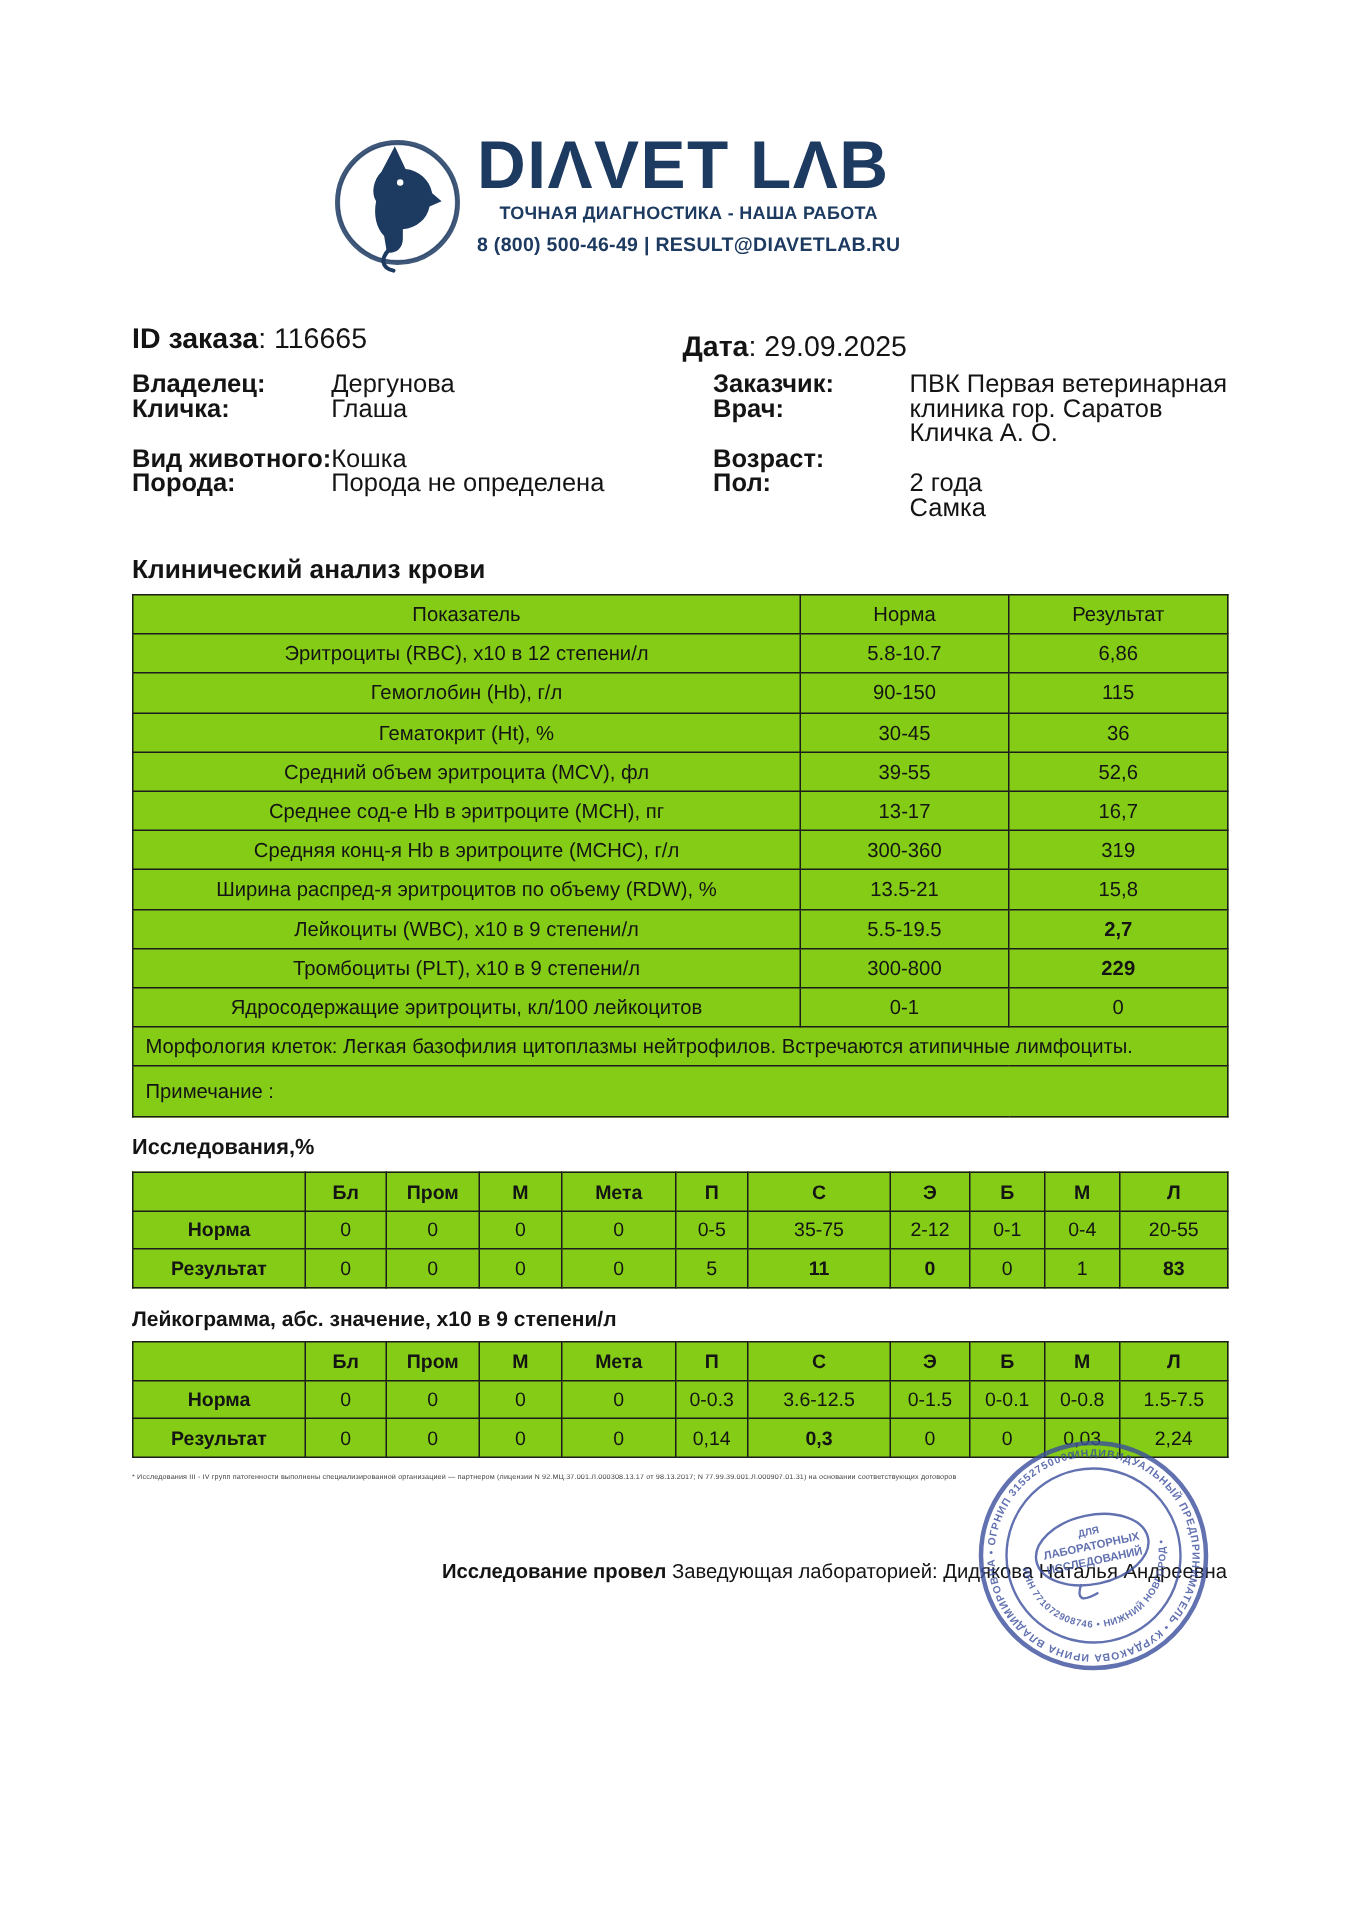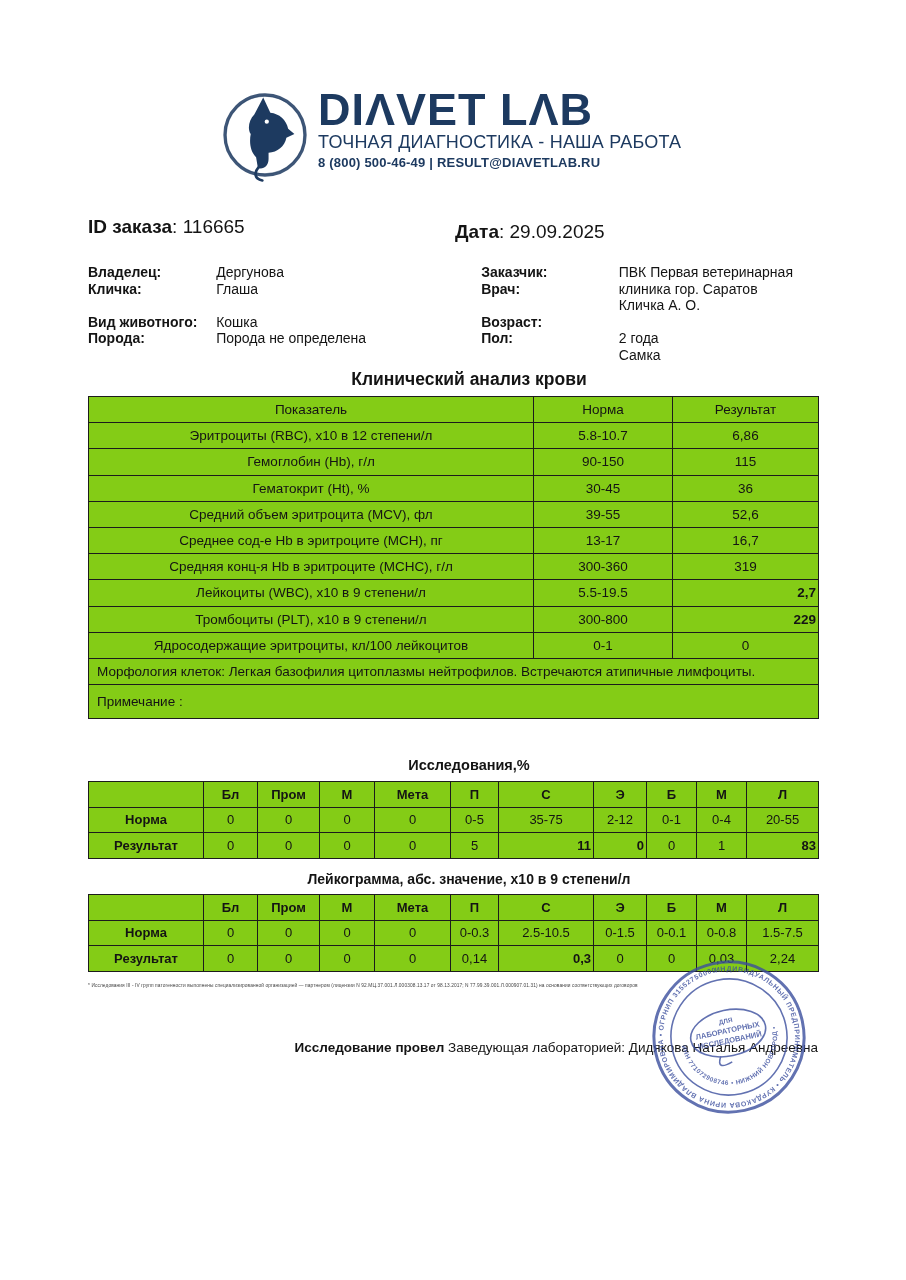--- a/index.html
+++ b/index.html
@@ -7,45 +7,45 @@
     width:906px;height:1280px;background:#ffffff;position:relative;
     font-family:"Liberation Sans", sans-serif;color:#141414;overflow:hidden;
   }
   .abs{position:absolute;}
 
   
   .logo-wrap{left:220px;top:86px;display:flex;align-items:flex-start;}
   .logo-icon{width:90px;height:98px;flex:0 0 auto;}
   .logo-text{margin-left:8px;color:#1d3a60;padding-top:2px;}
   .brand{font-size:45px;font-weight:bold;letter-spacing:1px;line-height:44px;white-space:nowrap;}
-  .tagline{font-size:18px;font-weight:normal;letter-spacing:.2px;line-height:21px;white-space:nowrap;text-align:center;}
+  .tagline{font-size:12px;font-weight:bold;letter-spacing:.2px;line-height:21px;white-space:nowrap;text-align:center;}
   .contact{font-size:13px;font-weight:bold;line-height:20px;white-space:nowrap;letter-spacing:.2px;}
 
   
   .order-bar{left:88px;top:216px;width:730px;height:26px;font-size:19px;}
   .order-bar b{font-weight:bold;}
   .order-date{position:absolute;left:367px;top:5px;}
 
   
-  .info-grid{left:88px;top:264px;width:730px;display:flex;font-size:14px;line-height:16.5px;}
+  .info-grid{left:88px;top:248px;width:730px;display:flex;font-size:17px;line-height:16.5px;}
   .info-col div{min-height:16.5px;white-space:nowrap;}
   .c1{width:137px;font-weight:bold;}
   .c2{width:233px;}
   .c3{width:147px;font-weight:bold;margin-left:47px;}
   .c4{width:213px;}
 
   
-  .sec-title{left:104px;width:730px;text-align:center;font-weight:bold;}
+  .sec-title{left:88px;width:730px;font-weight:bold;}
   .cbc-title{top:369px;font-size:17.5px;}
   .lp-title{top:757px;font-size:14.5px;}
   .la-title{top:871px;font-size:14px;}
 
   table{border-collapse:collapse;table-layout:fixed;background:#84cc16;}
   td{border:1.6px solid #1c1c1c;text-align:center;font-size:13.5px;padding:0 2px;overflow:hidden;white-space:nowrap;}
-  .bold{font-weight:bold;text-align:right;}
+  .bold{font-weight:bold;}
   .tleft{text-align:left;padding-left:8px;}
 
   .cbc{left:88px;top:396px;width:730px;}
   .cbc td{height:25.2px;}
   .cbc .note-row td{height:33px;vertical-align:middle;margin-left:32px;}
 
   .leuko{left:88px;width:730px;}
   .lp{top:781px;}
   .la{top:894px;}
   .leuko td{height:24.5px;font-size:13px;}
@@ -154,20 +154,25 @@
       </tr>
   <tr>
         <td>Среднее сод-е Hb в эритроците (MCH), пг</td>
         <td>13-17</td>
         <td>16,7</td>
       </tr>
   <tr>
         <td>Средняя конц-я Hb в эритроците (MCHC), г/л</td>
         <td>300-360</td>
         <td>319</td>
+      </tr>
+  <tr>
+        <td>Ширина распред-я эритроцитов по объему (RDW), %</td>
+        <td>13.5-21</td>
+        <td>15,8</td>
       </tr>
   <tr>
         <td>Лейкоциты (WBC), x10 в 9 степени/л</td>
         <td>5.5-19.5</td>
         <td class="bold">2,7</td>
       </tr>
   <tr>
         <td>Тромбоциты (PLT), x10 в 9 степени/л</td>
         <td>300-800</td>
         <td class="bold">229</td>
@@ -273,21 +278,21 @@
     <td>М</td>
     <td>Л</td>
   </tr>
   <tr>
     <td class="rowlab">Норма</td>
     <td>0</td>
     <td>0</td>
     <td>0</td>
     <td>0</td>
     <td>0-0.3</td>
-    <td>2.5-10.5</td>
+    <td>3.6-12.5</td>
     <td>0-1.5</td>
     <td>0-0.1</td>
     <td>0-0.8</td>
     <td>1.5-7.5</td>
   </tr>
   <tr>
     <td class="rowlab">Результат</td>
     <td>0</td>
     <td>0</td>
     <td>0</td>

